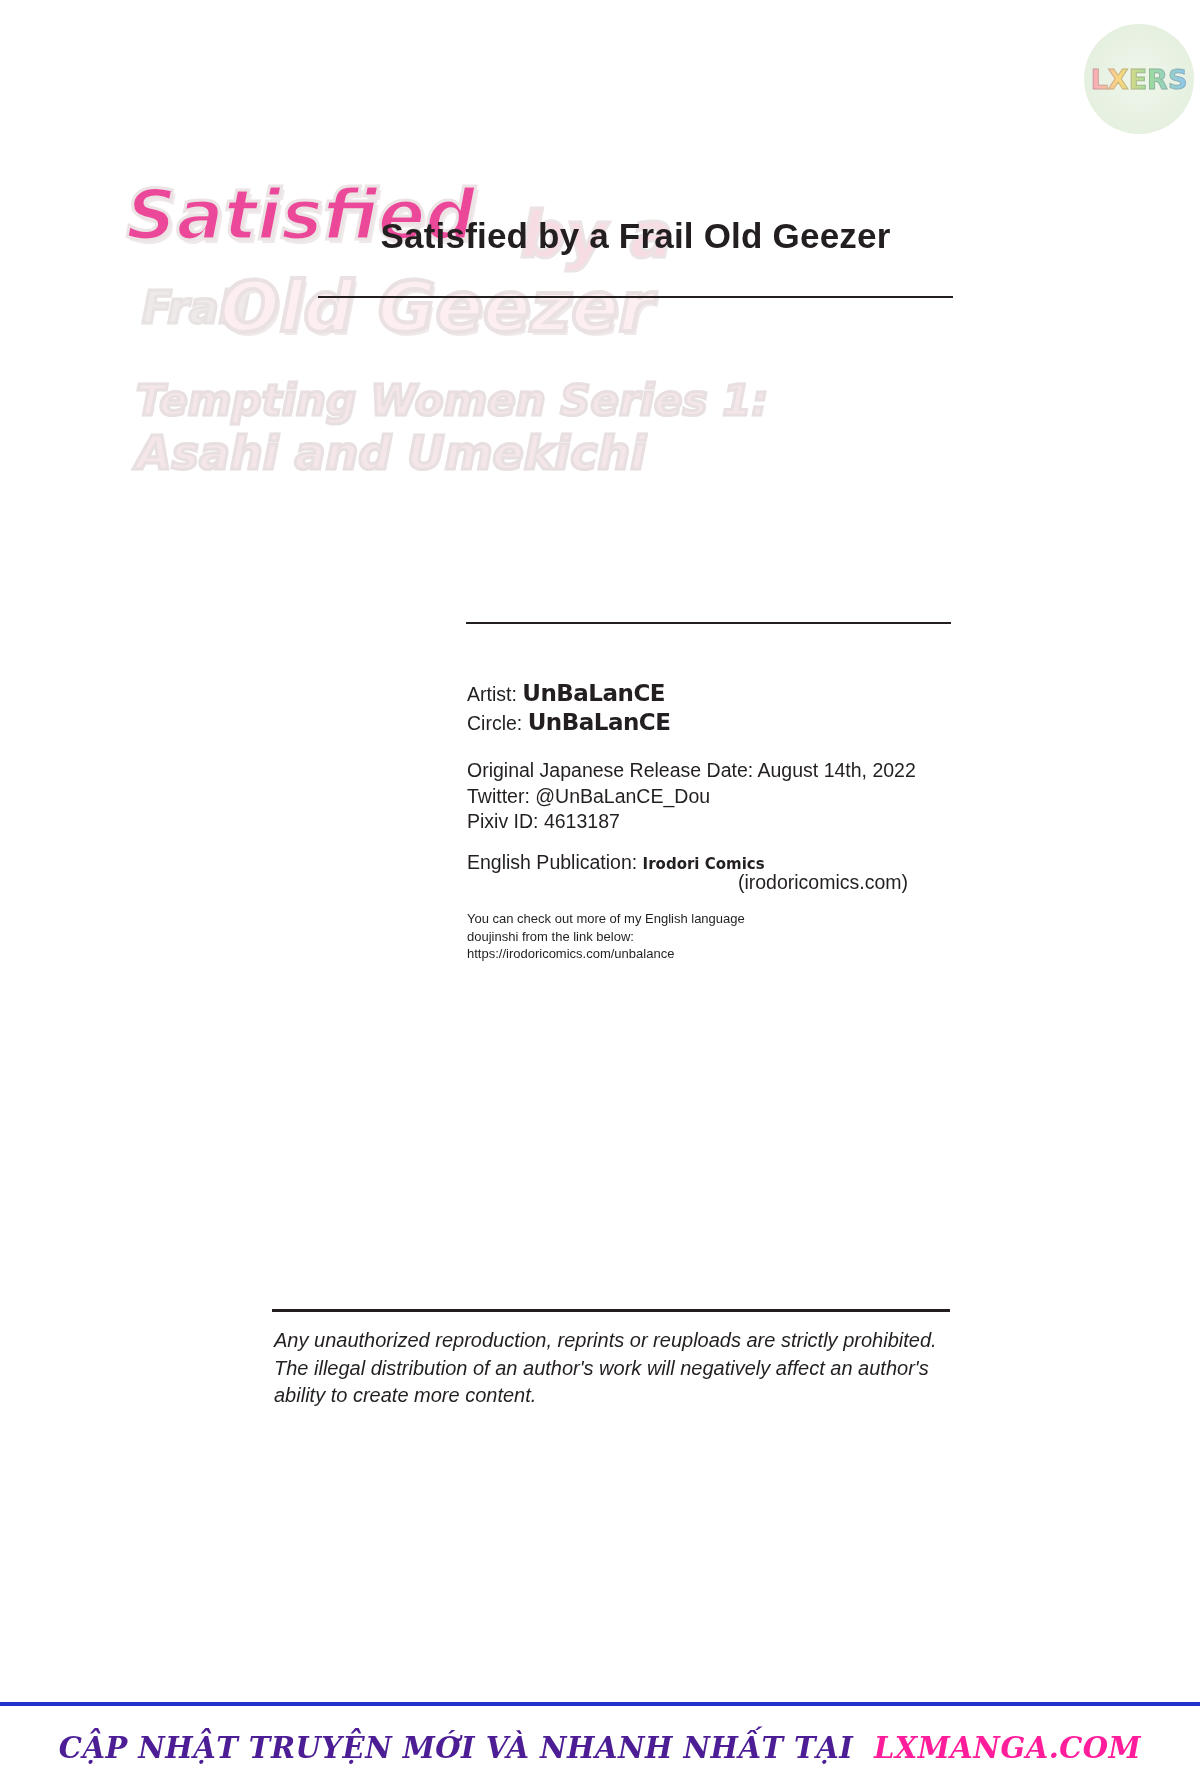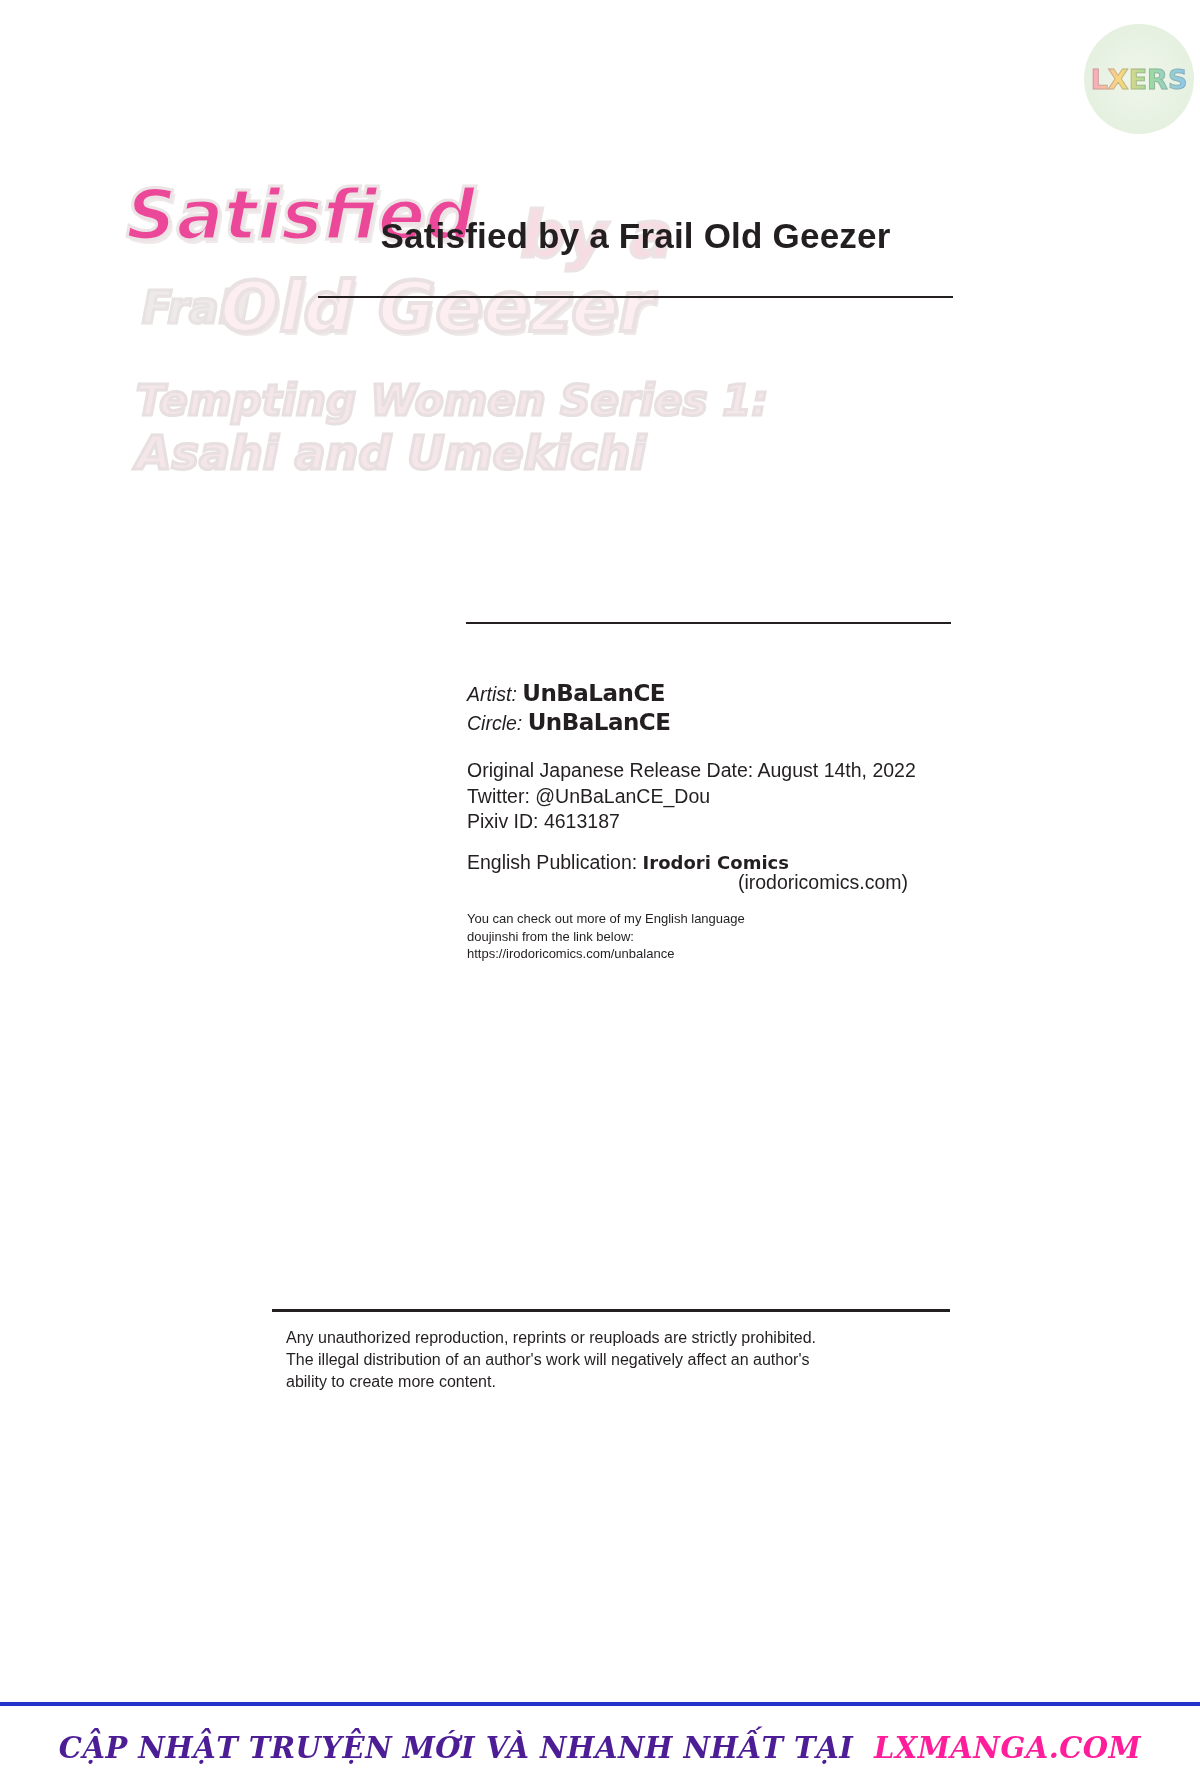--- a/index.html
+++ b/index.html
@@ -142,37 +142,37 @@
     left: 467px;
     top: 662px;
     width: 500px;
     font-size: 19.5px;
     line-height: 1.0;
   }
   .credit-line {
     margin-bottom: 6px;
     white-space: nowrap;
   }
-  .credit-line .label { font-size: 19.5px; font-style: italic; }
+  .credit-line .label { font-size: 19.5px; }
   .strong-name {
     font-family: "DejaVu Sans", sans-serif;
     font-weight: bold;
     font-size: 23px;
     letter-spacing: -0.5px;
   }
   .gap-16 { height: 18px; }
   .meta-line {
     font-size: 19.5px;
     line-height: 1.32;
     white-space: nowrap;
   }
   .pub-line { font-size: 19.5px; white-space: nowrap; }
   .pub-line b {
     font-family: "DejaVu Sans", sans-serif;
-    font-size: 18px;
+    font-size: 15px;
   }
   .pub-sub {
     font-size: 19.5px;
     padding-left: 212px;
     white-space: nowrap;
     text-align: center;
   }
   .blurb {
     font-size: 13px;
     line-height: 1.35;
@@ -181,24 +181,25 @@
   
   .rule-bottom {
     position: absolute;
     left: 272px;
     top: 1289px;
     width: 678px;
     border-top: 3px solid #231f20;
   }
   .notice {
     position: absolute;
-    left: 286px;
+    left: 274px;
     top: 1307px;
     width: 690px;
-    font-size: 16px;
+    font-style: italic;
+    font-size: 20px;
     line-height: 1.38;
   }
 
   
   .bottom-banner {
     position: absolute;
     left: 0;
     right: 0;
     bottom: 0;
     height: 84px;

